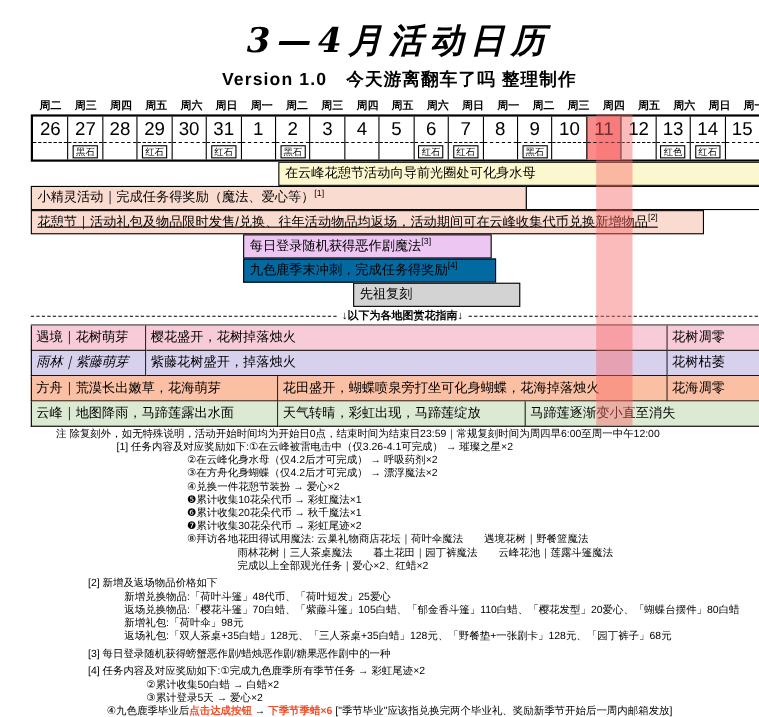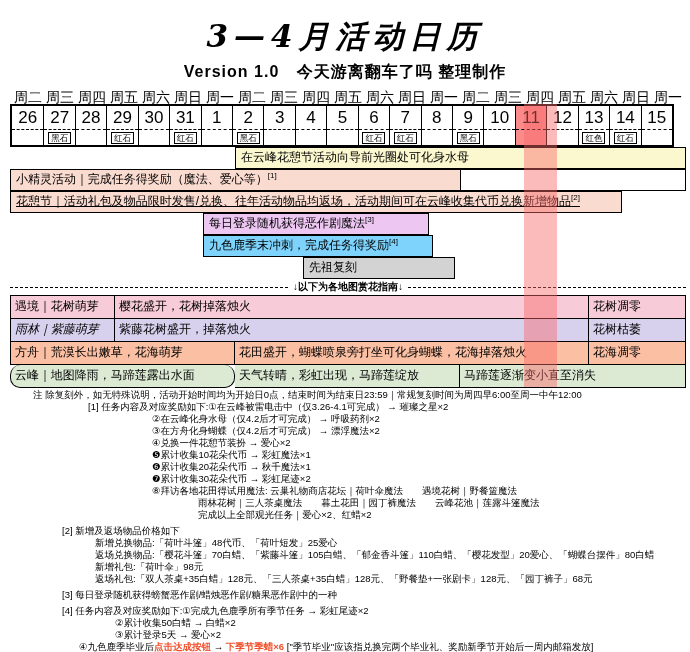--- a/index.html
+++ b/index.html
@@ -1,52 +1,52 @@
 <!DOCTYPE html>
 <html><head>
 <meta charset="utf-8">
 <style>
   html,body{margin:0;padding:0;background:#fff;}
   body{width:690px;height:652px;position:relative;overflow:hidden;
        font-family:"Liberation Sans","DejaVu Sans",sans-serif;color:#000;}
-  .page{position:absolute;inset:0;}
+  .page{position:absolute;inset:0;margin-left:18px;}
 
   
   .title{position:absolute;top:16px;left:0;width:690px;text-align:center;
          font-family:"DejaVu Serif","Liberation Serif",serif;
          font-weight:bold;font-style:italic;font-size:31px;letter-spacing:6px;}
   .subtitle{position:absolute;top:62px;left:0;width:690px;text-align:center;
             font-size:16px;font-weight:bold;letter-spacing:1px;}
   .subtitle span{margin:0 6px;}
 
   
   .weekday-row{position:absolute;left:10px;top:90px;width:676px;height:14px;
                display:grid;grid-template-columns:repeat(21,1fr);box-sizing:border-box;padding:0 2px;}
-  .wcell{font-size:14px;font-weight:normal;text-align:center;line-height:14px;}
+  .wcell{font-size:10px;font-weight:bold;text-align:center;line-height:14px;}
 
   
   .date-grid{position:absolute;left:10px;top:104px;width:664px;height:43px;
              border:2px solid #000;box-sizing:border-box;
              display:grid;grid-template-columns:repeat(21,1fr);background:#fff;}
   .day-col{display:flex;flex-direction:column;border-left:1px solid #000;box-sizing:border-box;min-width:0;}
   .day-col:first-child{border-left:none;}
   .day-col.hl{background:#fb8b8b;}
   .date-cell{height:24px;line-height:24px;text-align:center;font-size:17px;
              border-bottom:1px dashed #000;box-sizing:border-box;}
   .stone-cell{flex:1;display:flex;align-items:center;justify-content:center;}
   .stone-tag{font-size:8.5px;line-height:10px;border:1px solid #000;padding:0 2px;background:#fff;}
 
   
   .band{position:absolute;height:22px;border:1px solid #000;box-sizing:border-box;
         font-size:12px;line-height:19px;padding-left:5px;white-space:nowrap;overflow:hidden;}
   .band sup{font-size:8px;line-height:0;}
   .band.yellow{background:#fbf8cf;}
   .band.pink{background:#fadbd0;}
   .band.purple{background:#edc7f2;}
-  .band.blue{background:#7dd3fc;}
+  .band.blue{background:#0369a1;}
   .band.gray{background:#d3d3d3;}
   .band.empty{background:#fff;}
 
   
   .divider{position:absolute;left:10px;top:279px;width:676px;height:16px;
            display:flex;align-items:center;}
   .divider .dash{flex:1;border-top:1px dashed #000;height:0;}
   .divider-text{font-size:10px;font-weight:bold;padding:0 5px;white-space:nowrap;}
 
   
@@ -245,21 +245,21 @@
       <div class="rcell" style="width:105px;font-style:italic;">雨林｜紫藤萌芽</div>
       <div class="rcell grow">紫藤花树盛开，掉落烛火</div>
       <div class="rcell" style="width:97px;">花树枯萎</div>
     </div>
     <div class="rrow row-salmon">
       <div class="rcell" style="width:225px;">方舟｜荒漠长出嫩草，花海萌芽</div>
       <div class="rcell grow">花田盛开，蝴蝶喷泉旁打坐可化身蝴蝶，花海掉落烛火</div>
       <div class="rcell" style="width:97px;">花海凋零</div>
     </div>
     <div class="rrow row-green">
-      <div class="rcell" style="width:225px;border-radius:10px;">云峰｜地图降雨，马蹄莲露出水面</div>
+      <div class="rcell" style="width:225px;">云峰｜地图降雨，马蹄莲露出水面</div>
       <div class="rcell" style="width:225px;">天气转晴，彩虹出现，马蹄莲绽放</div>
       <div class="rcell grow">马蹄莲逐渐变小直至消失</div>
     </div>
   </div>
 
   <div class="today-overlay"></div>
 
   <div id="notes" class="notes">
       <div class="note-line" style="padding-left: 33px;"><span>注 除复刻外，如无特殊说明，活动开始时间均为开始日0点，结束时间为结束日23:59｜常规复刻时间为周四早6:00至周一中午12:00</span></div>
       <div class="note-line" style="padding-left: 88px;"><span>[1] 任务内容及对应奖励如下:①在云峰被雷电击中（仅3.26-4.1可完成） → 璀璨之星×2</span></div>

